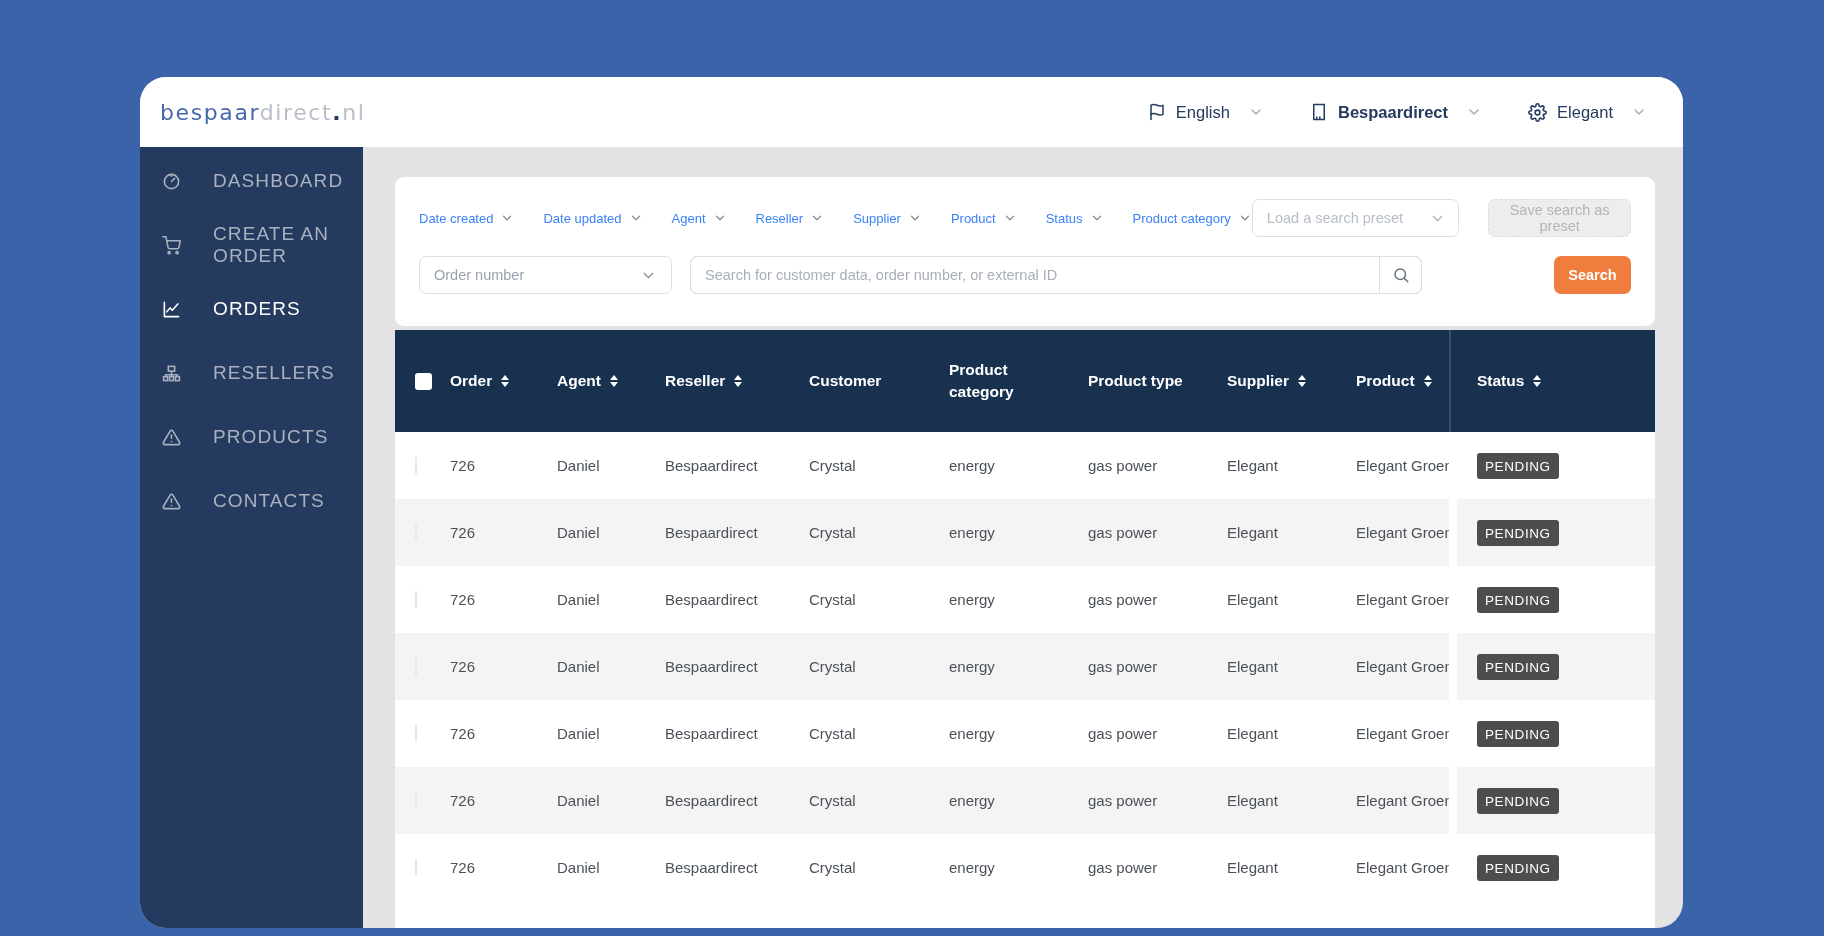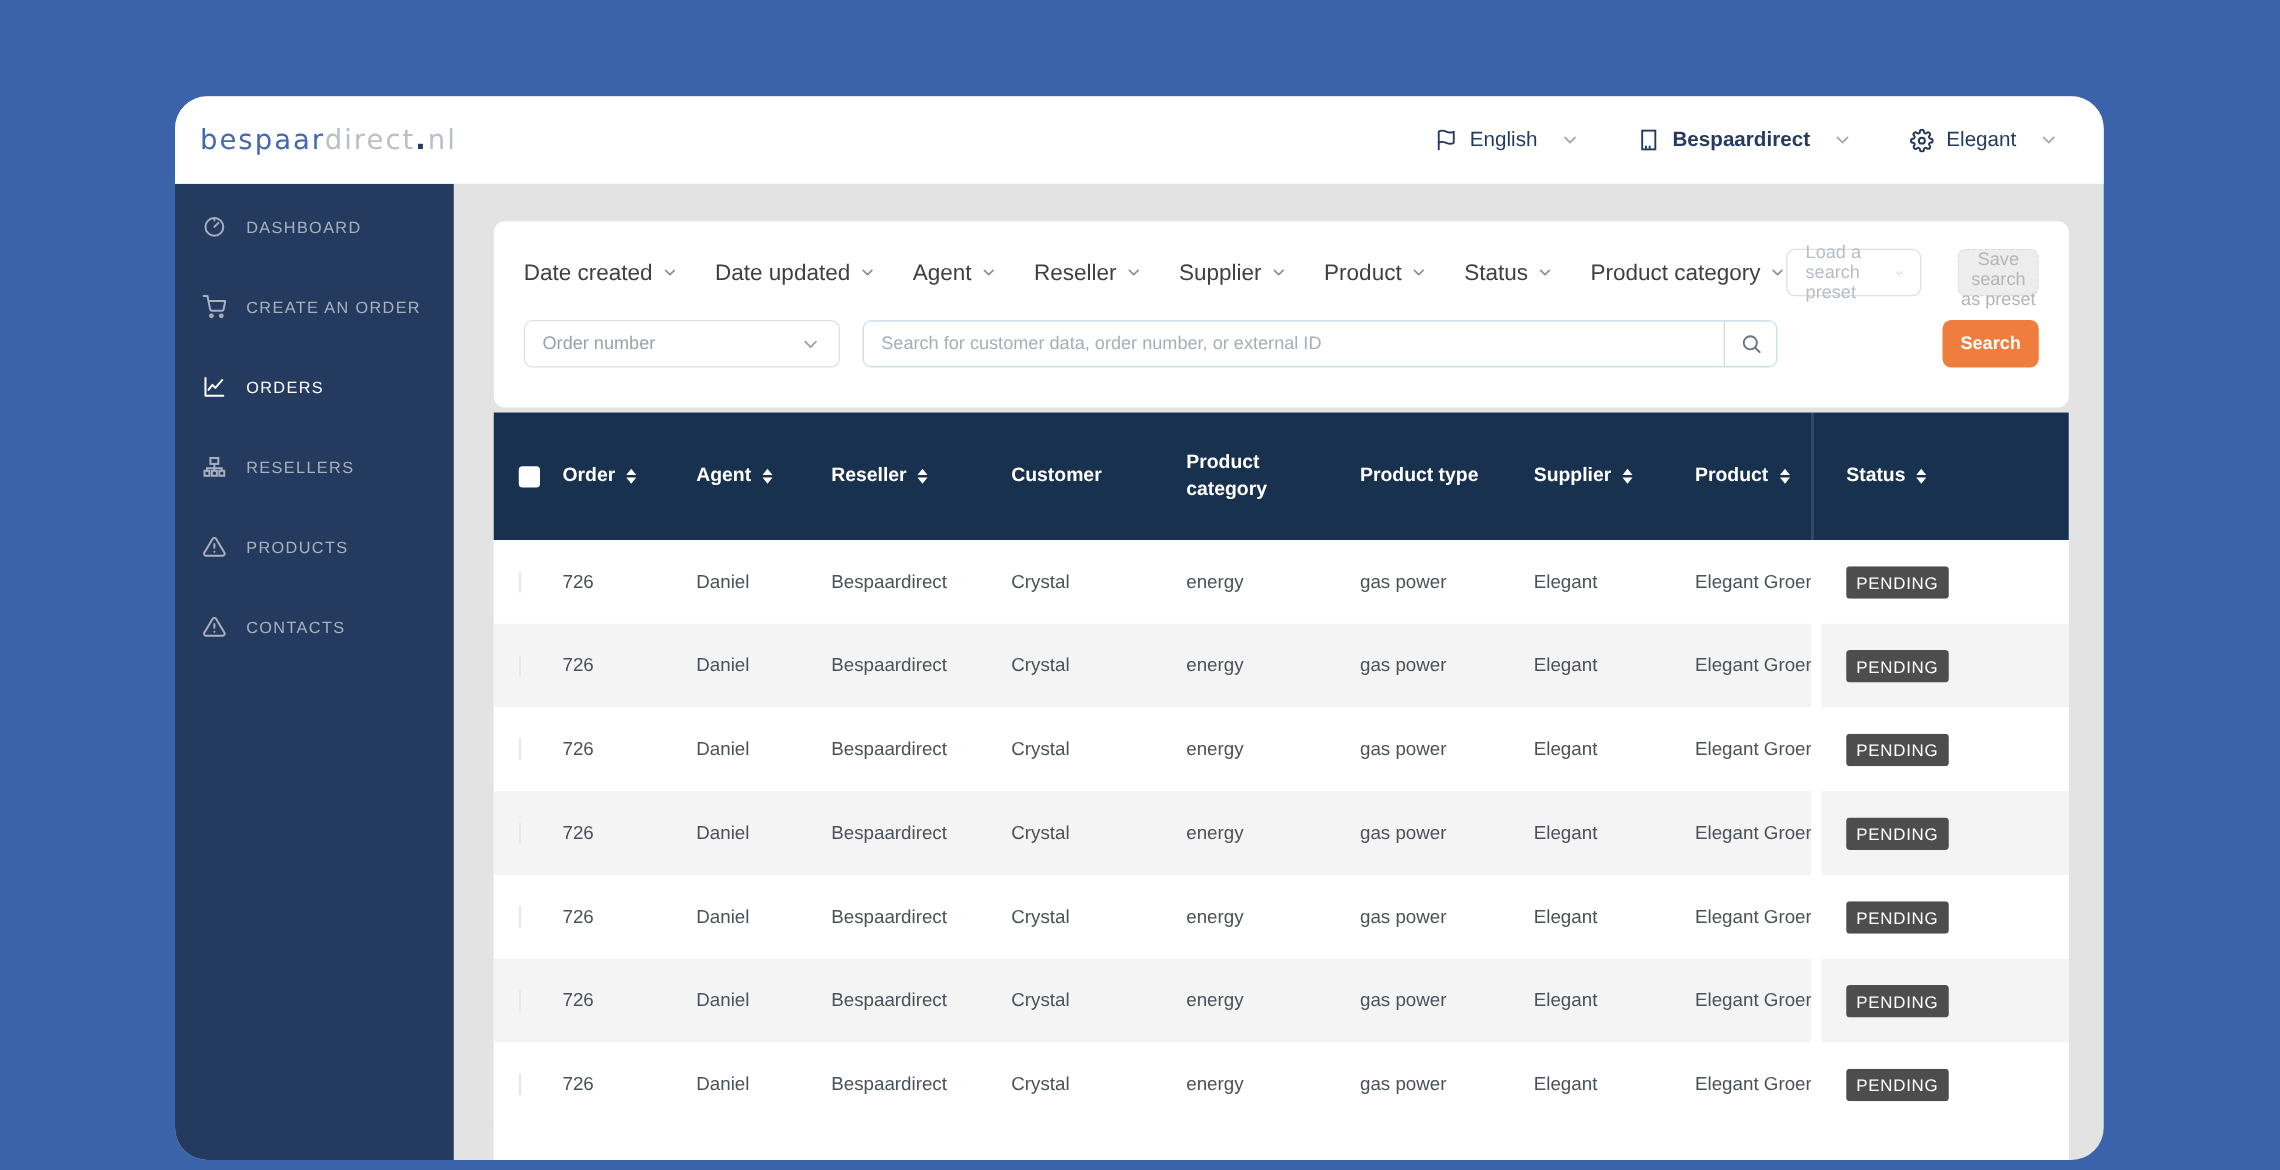--- a/index.html
+++ b/index.html
@@ -17,33 +17,33 @@
   .logo .b2 { color:#B9BEC7;text-align:right; }
   .logo .b3 { color:#243A5E; font-weight:700; }
   .logo .b4 { color:#B9BEC7;text-align:right; }
   .topbar-right { margin-left:auto; display:flex; align-items:center; gap:46px; }
   .tb-group { display:flex; align-items:center; gap:10px; color:#243A5E; font-size:16.5px; cursor:pointer; }
   .tb-group svg.main-ic { display:block; }
   .chev { margin-left:8px; display:block; }
 
   
   .sidebar { position:absolute; left:0; top:70px; width:223px; height:781px; background:#243A5E; padding-top:2px; }
-  .sb-item { height:64px; display:flex; align-items:center; padding-left:22px; gap:16px;
-             color:#A9B1BF; font-size:13px; letter-spacing:1.1px; cursor:pointer; }
+  .sb-item { height:64px; display:flex; align-items:center; padding-left:22px; gap:32px;
+             color:#A9B1BF; font-size:19px; letter-spacing:1.1px; cursor:pointer; }
   .sb-item .sb-ic { width:19px; height:19px; display:flex; align-items:center; justify-content:center; }
   .sb-item.active { color:#FFFFFF; }
 
   
   .main { position:absolute; left:223px; top:70px; right:0; bottom:0; padding:30px 28px 0 32px; }
 
   
   .filter-card { background:#FFFFFF; border-radius:9px; height:149px; padding:22px 24px 0 24px; margin-bottom:4px; }
   .f-row1 { display:flex; align-items:center; height:38px; margin-bottom:19px; }
   .f-chips { display:flex; align-items:center; gap:29px; }
-  .f-chip { display:flex; align-items:center; gap:7px; color:#404040; font-size:18px; cursor:pointer; white-space:nowrap; }
+  .f-chip { display:flex; align-items:center; gap:7px; color:#3b82f6; font-size:13px; cursor:pointer; white-space:nowrap; }
   .preset-select { margin-left:auto; width:218px; height:38px; border:1px solid #DCDFE4; border-radius:7px;
                    display:flex; align-items:center; padding:0 12px 0 14px; color:#B7BDC6; font-size:14.5px; cursor:pointer; background:#fff; }
   .preset-select .chev { margin-left:auto; }
   .save-preset { margin-left:29px; width:151px; height:38px; background:#EDEDED; border:1px dashed #DBDBDB; border-radius:7px;
                  color:#B5B5B5; font-size:14.5px; cursor:pointer; }
   .f-row2 { display:flex; align-items:flex-end; height:38px; }
   .order-select { width:253px; height:38px; border:1px solid #DCDFE4; border-radius:7px; background:#fff;
                   display:flex; align-items:center; padding:0 14px; color:#9AA1AC; font-size:14.5px; cursor:pointer; }
   .order-select .chev { margin-left:auto; }
   .search-wrap { margin-left:18px; width:732px; height:38px; border:1px solid #DCDFE4; border-radius:7px; background:#7dd3fc;

